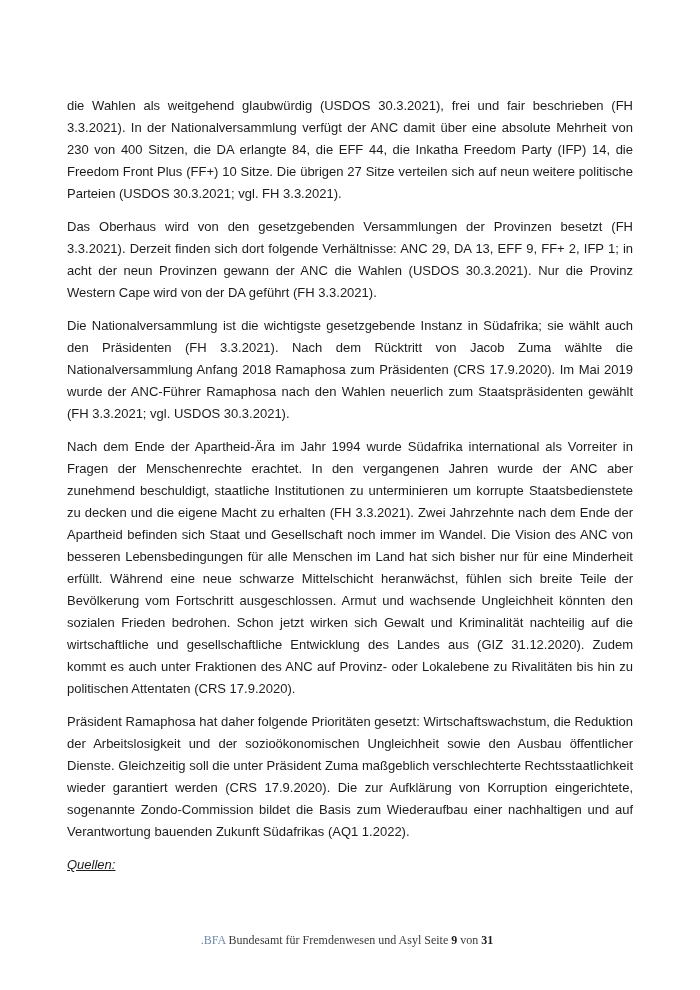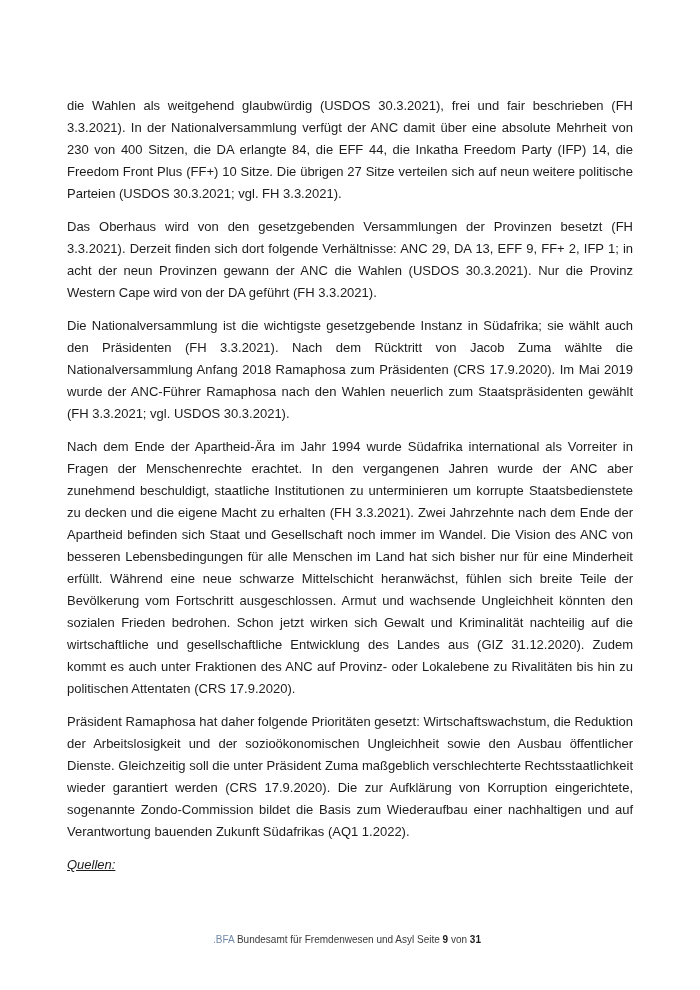--- a/index.html
+++ b/index.html
@@ -36,24 +36,25 @@
     text-decoration: underline;
     margin-top: 0;
     font-style: italic;
   }
   .footer {
     position: absolute;
     top: 902px;
     left: 0;
     right: 0;
     text-align: center;
-    font-size: 10px;
+    font-size: 12px;
     line-height: 12px;
     color: #3a3a3a;
     white-space: nowrap;
+    font-family: Liberation Serif, serif;
   }
   .footer .bfa-logo {
     color: #7189a7;
   }
   .footer .bold {
     font-weight: bold;
     color: #1c1c1c;
   }
 </style>
 </head>

